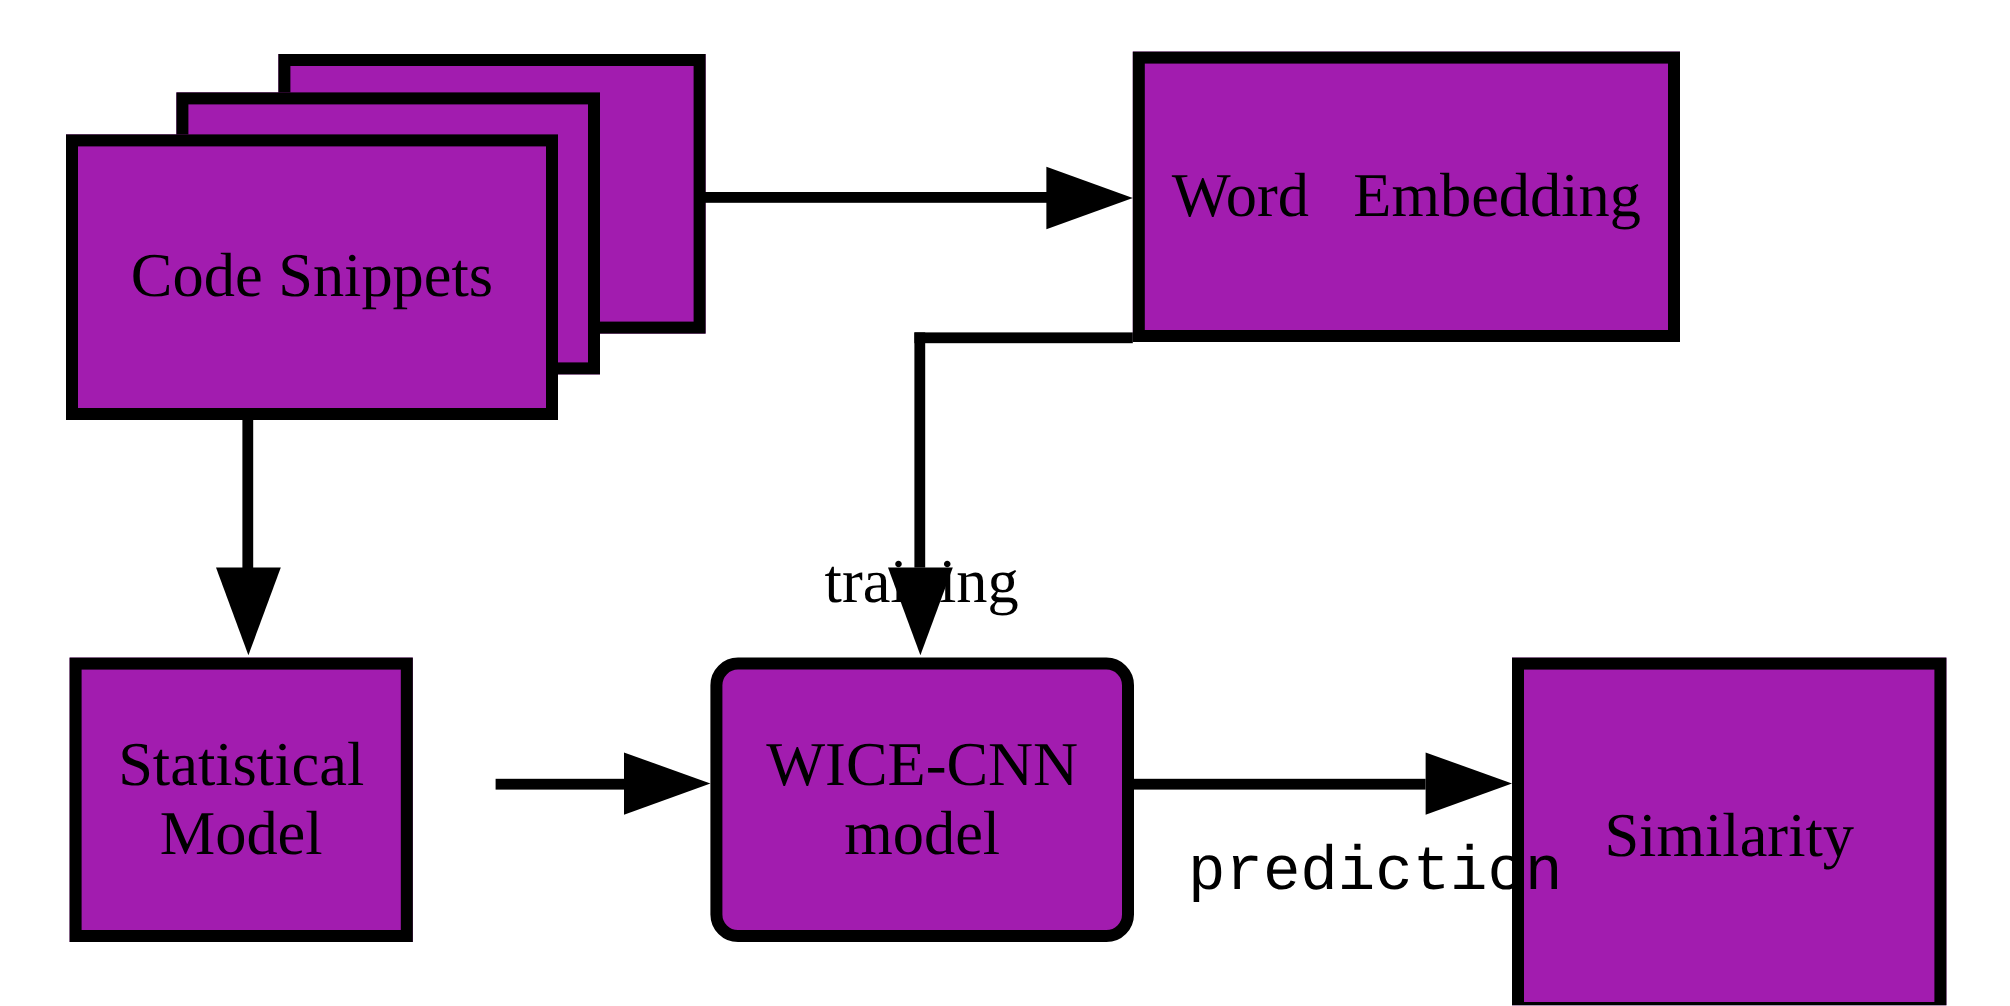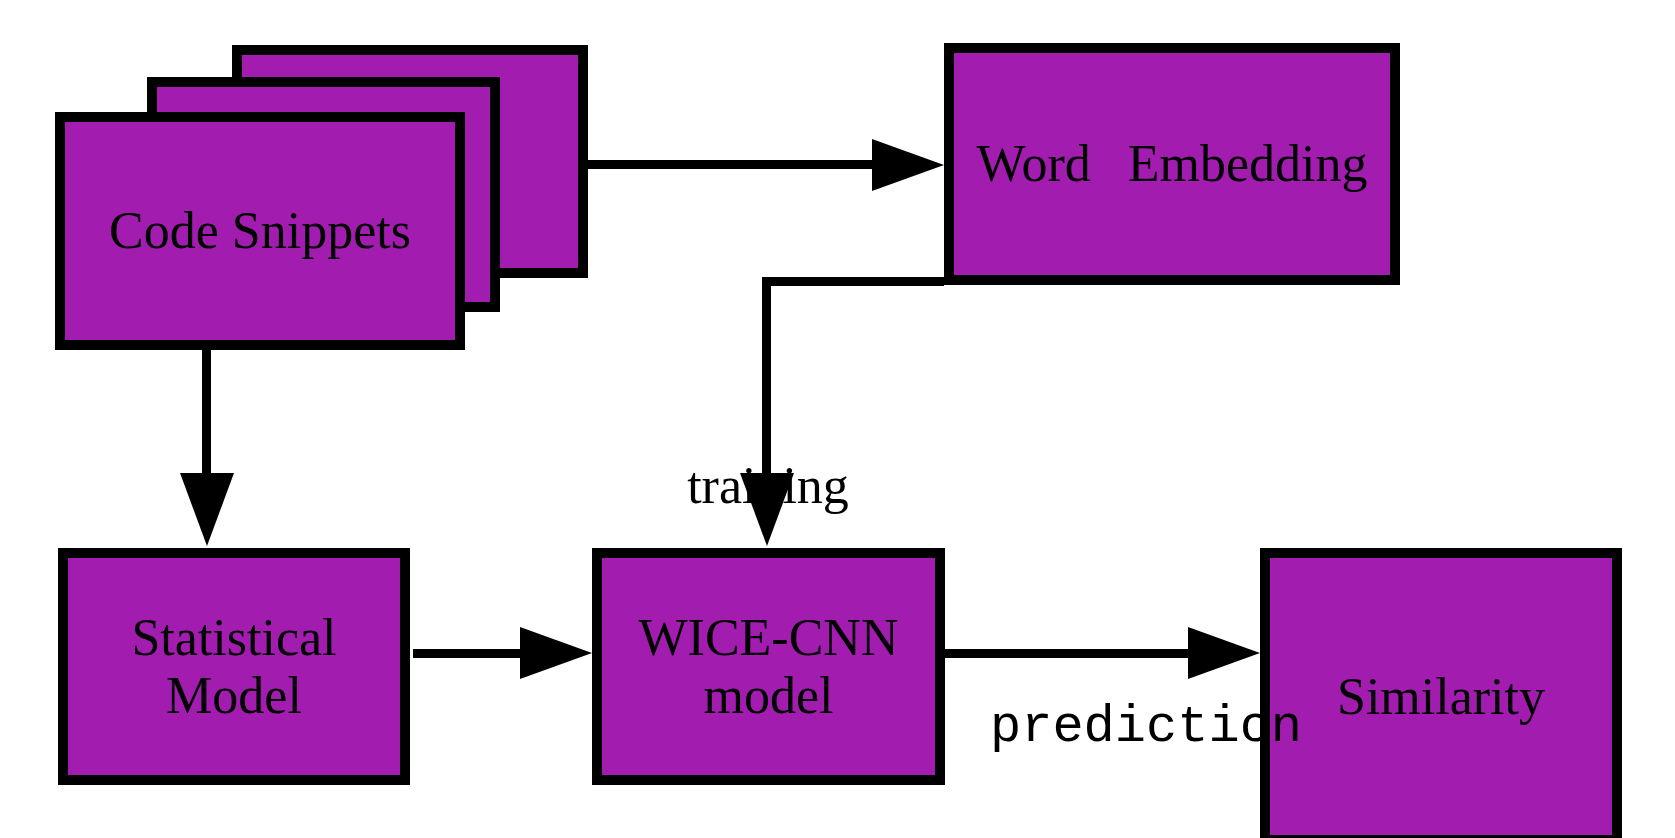--- a/index.html
+++ b/index.html
@@ -70,28 +70,28 @@
   <div class="box" style="left:232px; top:45px; width:356px; height:233px;"></div>
   <div class="box" style="left:147px; top:77px; width:353px; height:235px;"></div>
   <div class="box" style="left:55px; top:112px; width:410px; height:238px;">
     <div class="box-label">Code Snippets</div>
   </div>
 
   <div class="box" style="left:944px; top:43px; width:456px; height:242px;">
     <div class="box-label wide-words">Word Embedding</div>
   </div>
 
-  <div class="box" style="left:58px; top:548px; width:352px; height:237px;">
+  <div class="box" style="left:58px; top:548px; width:286px; height:237px;">
     <div class="box-label">
       <div>Statistical</div>
       <div>Model</div>
     </div>
   </div>
 
-  <div class="box" style="left:592px; top:548px; width:353px; height:237px;">
+  <div class="box" style="left:592px; top:548px; width:353px; height:237px;border-radius:23px;">
     <div class="box-label">
       <div>WICE-CNN</div>
       <div>model</div>
     </div>
   </div>
 
   <div class="box" style="left:1260px; top:548px; width:362px; height:297px;">
     <div class="box-label">
       <div>Similarity</div>
     </div>

